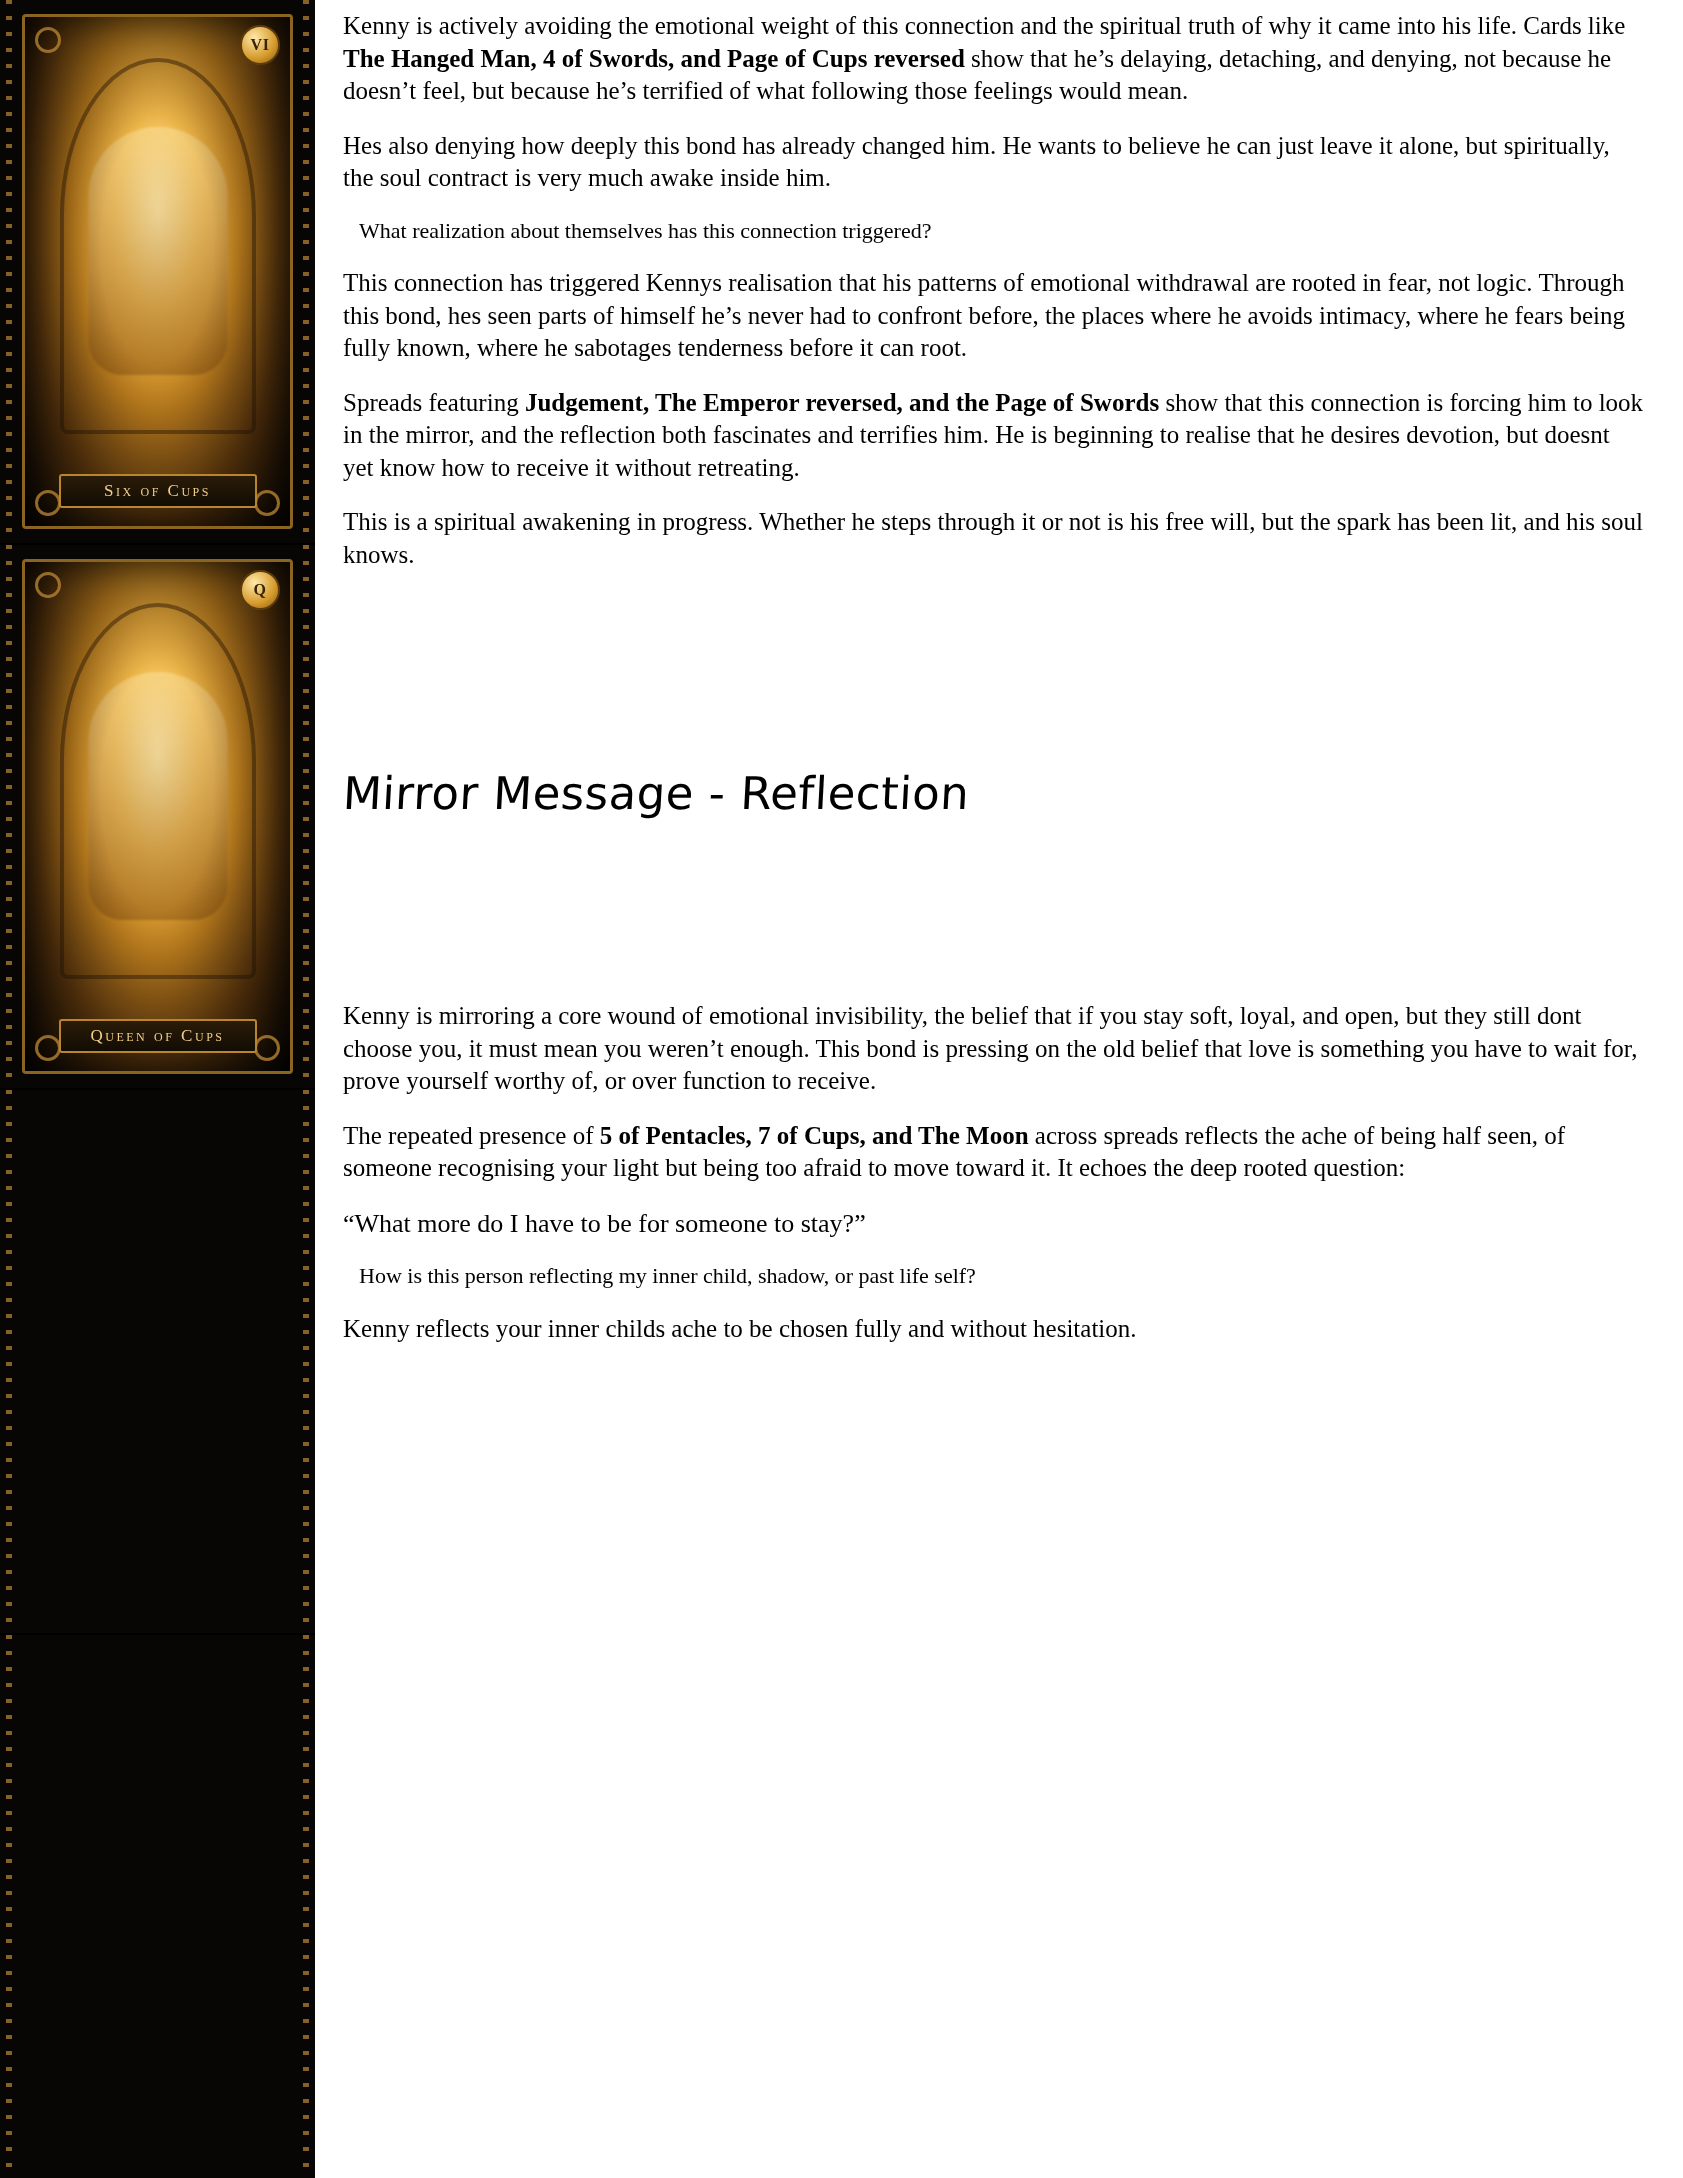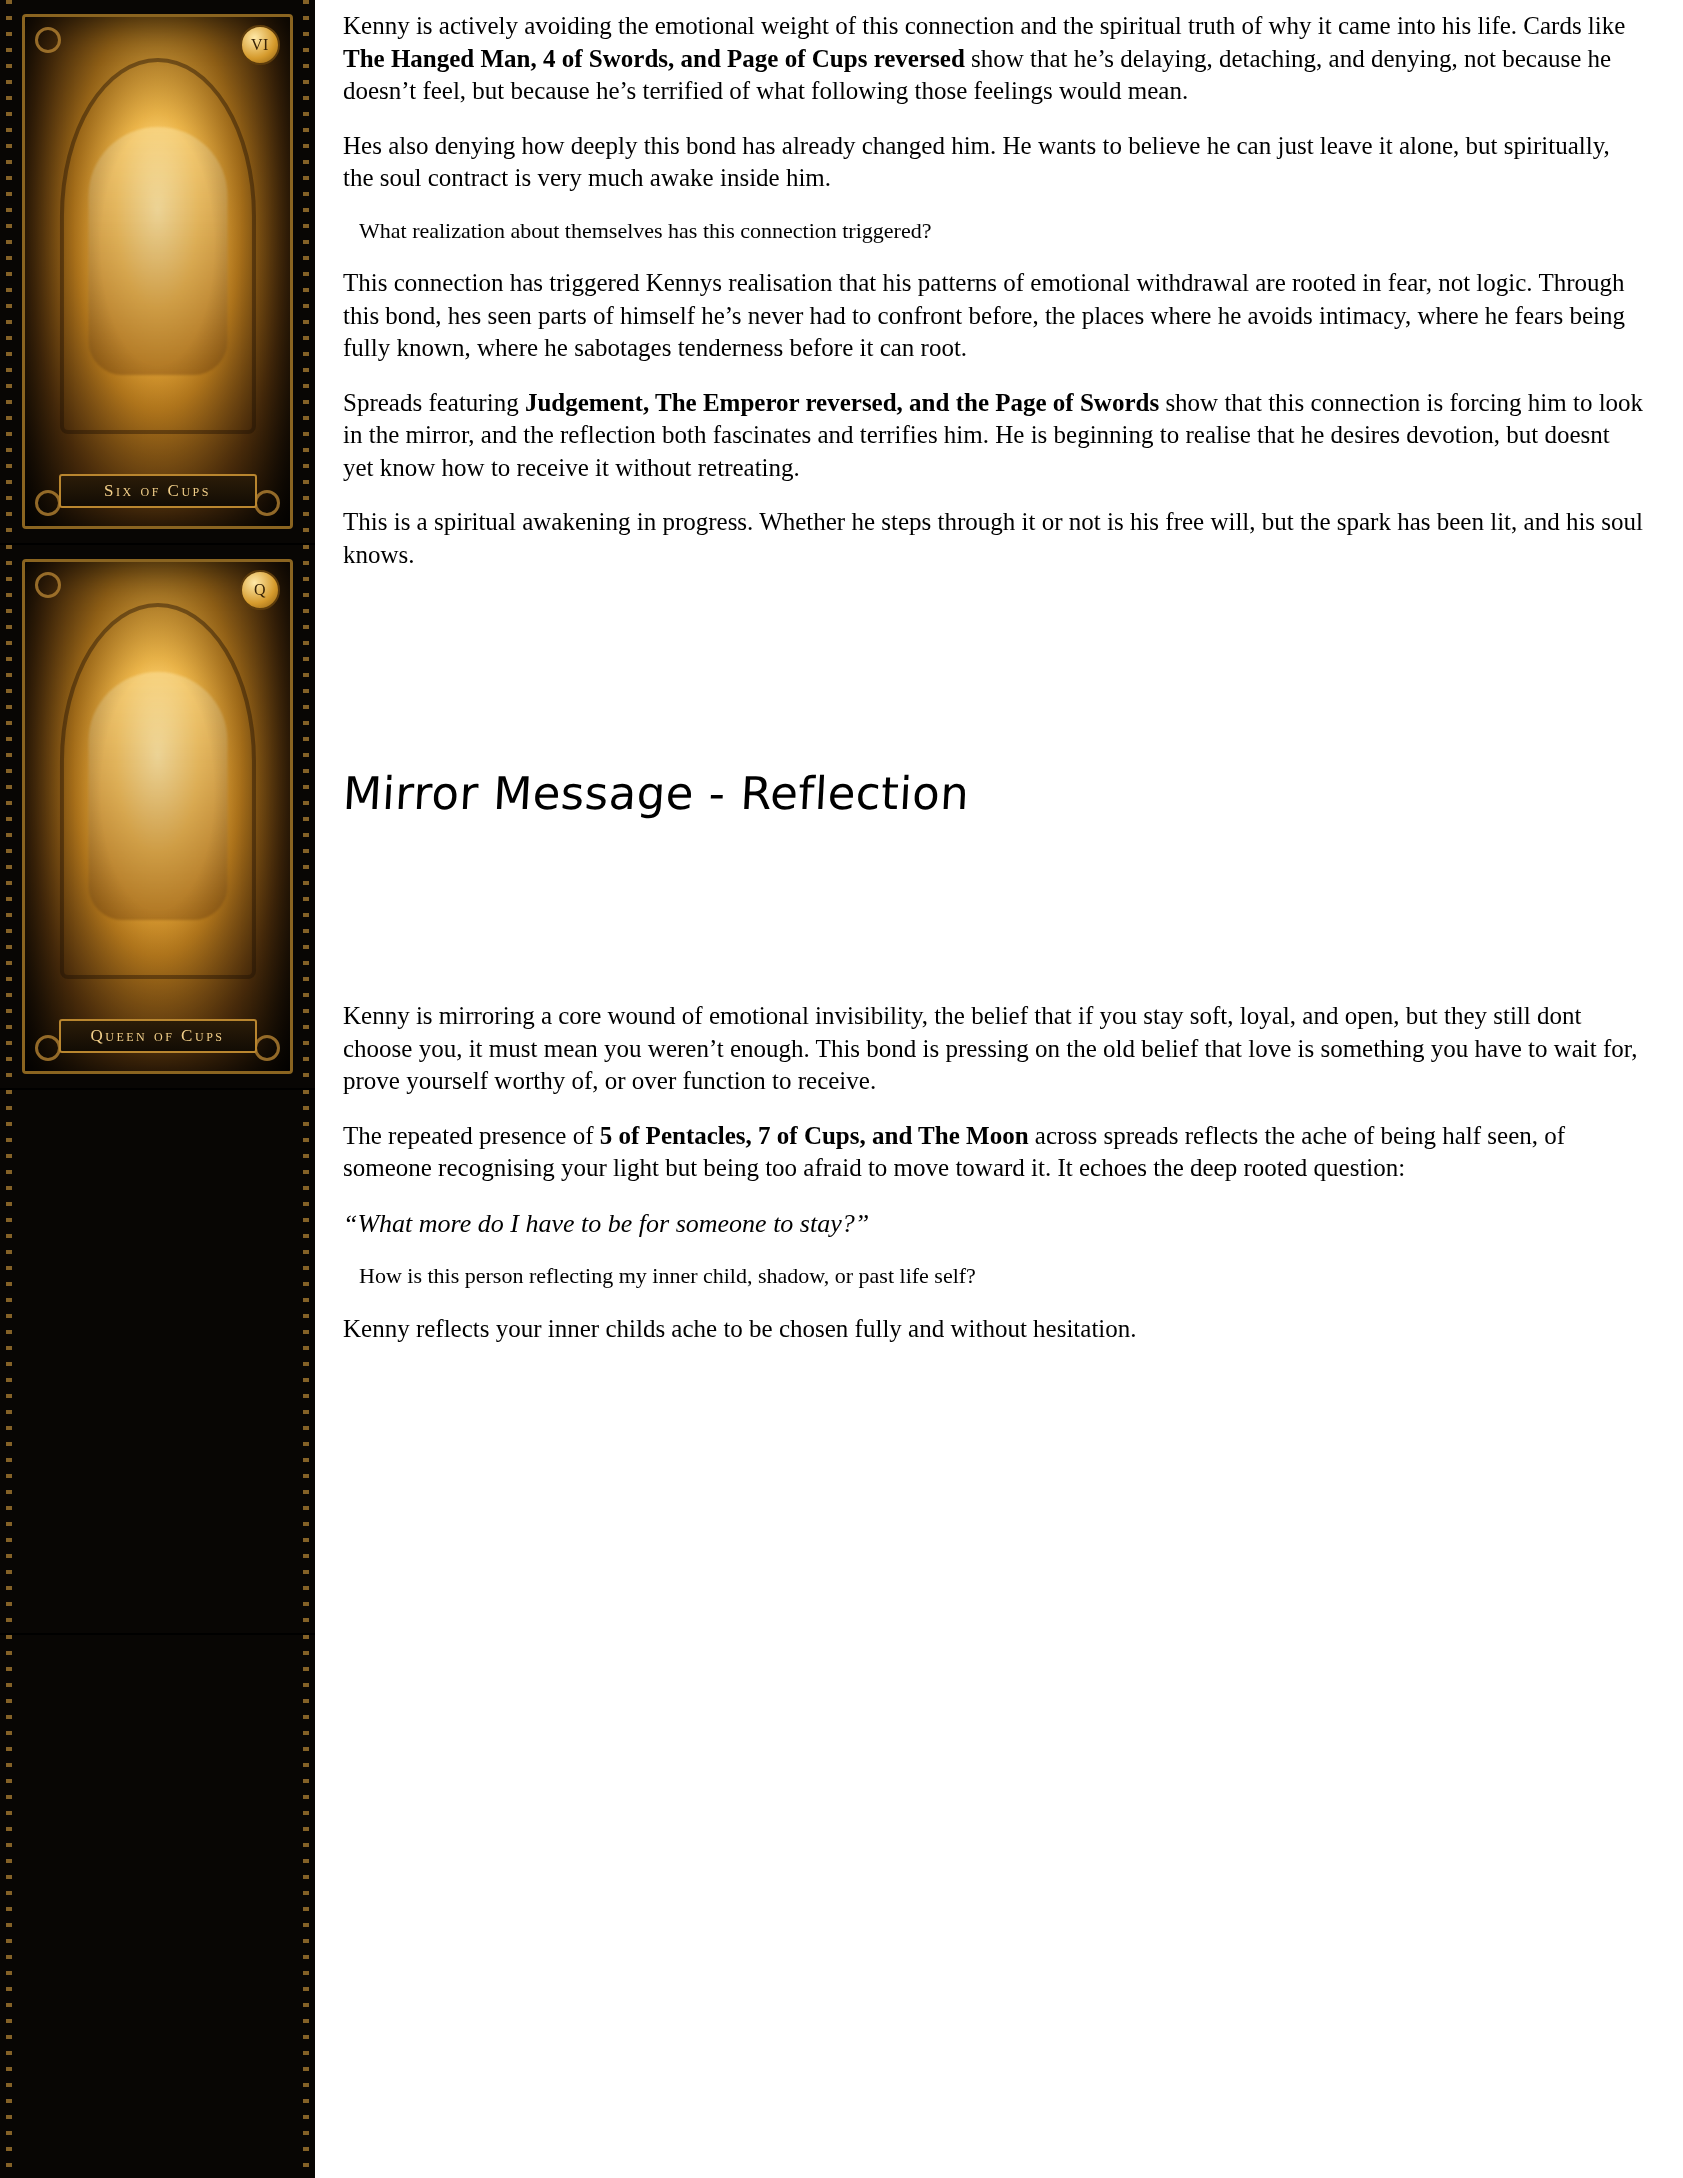--- a/index.html
+++ b/index.html
@@ -101,21 +101,21 @@
     position: absolute;
     top: 8px;
     right: 10px;
     width: 40px;
     height: 40px;
     border-radius: 50%;
     background: radial-gradient(circle at 35% 30%, #ffe9a8, #d59a2c 60%, #8a5c12 100%);
     border: 2px solid #5d3c0c;
     color: #3a2406;
     font-family: "Liberation Serif", serif;
-    font-weight: normal;
+    font-weight: bold;
     font-size: 16px;
     display: flex;
     align-items: center;
     justify-content: center;
     letter-spacing: 0.5px;
     margin-left: 24px;
   }
   .corner-flourish {
     position: absolute;
     width: 26px;
@@ -160,21 +160,20 @@
     margin: 0 0 22px 0;
     text-align: left;
   }
   .q {
     font-weight: normal;
     font-size: 22px;
     line-height: 1.30;
     margin: 0 0 22px 16px;
   }
   .italic-quote {
-    font-style: italic;
     font-size: 26px;
     margin: 0 0 22px 0;
   }
   b, strong { font-weight: bold; }
 
   .section-heading {
     font-family: "DejaVu Sans", sans-serif;
     font-size: 45px;
     font-weight: 400;
     letter-spacing: 0.5px;

